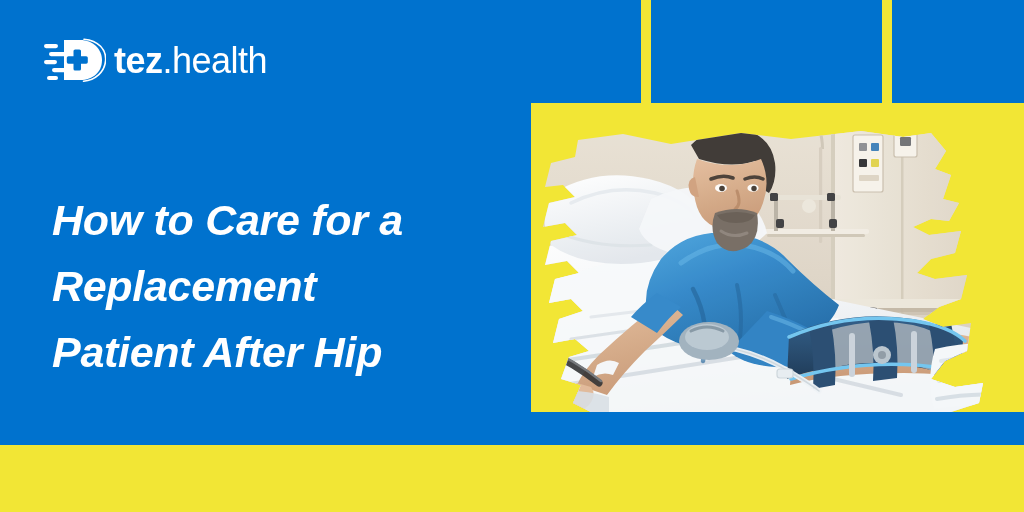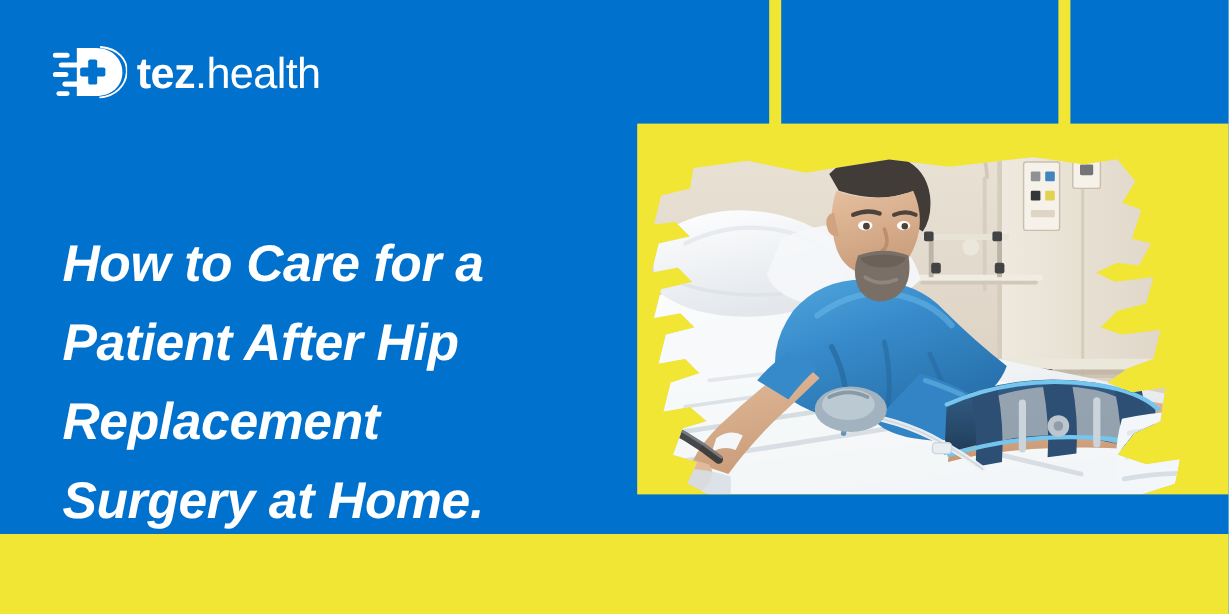--- a/index.html
+++ b/index.html
@@ -135,23 +135,22 @@
 
       <path d="M40 1.2 C54.5 2.6 62.5 11.6 61.6 22.6 C60.7 33.6 51.8 42.2 39.5 43.2" fill="none" stroke="#ffffff" stroke-width="1.6" stroke-linecap="round"></path>
     </svg>
     <div class="logo-word">
       <span class="lw-bold">tez</span><span class="lw-light">.health</span>
     </div>
   </div>
 
   <h1 class="headline">
     <span class="hl-line">How to Care for a</span>
+    <span class="hl-line">Replacement</span>
     <span class="hl-line">Patient After Hip</span>
-    <span class="hl-line">Replacement</span>
-    <span class="hl-line">Surgery at Home.</span>
   </h1>
 
   <div class="photo-wrap">
     <svg class="photo" viewBox="0 0 493 309" preserveAspectRatio="none">
       <defs>
 
         <clipPath id="tornMask" clipPathUnits="userSpaceOnUse">
           <path d="M47,37 L92,31 L140,41 L210,30 L260,36 L330,28 L372,34 L400,30 L415,48
                    L404,66 L420,72 L412,96 L428,100 L418,118 L400,116 L382,124 L398,132
                    L430,128 L424,150 L400,156 L386,170 L404,176 L436,172 L430,196 L408,204

